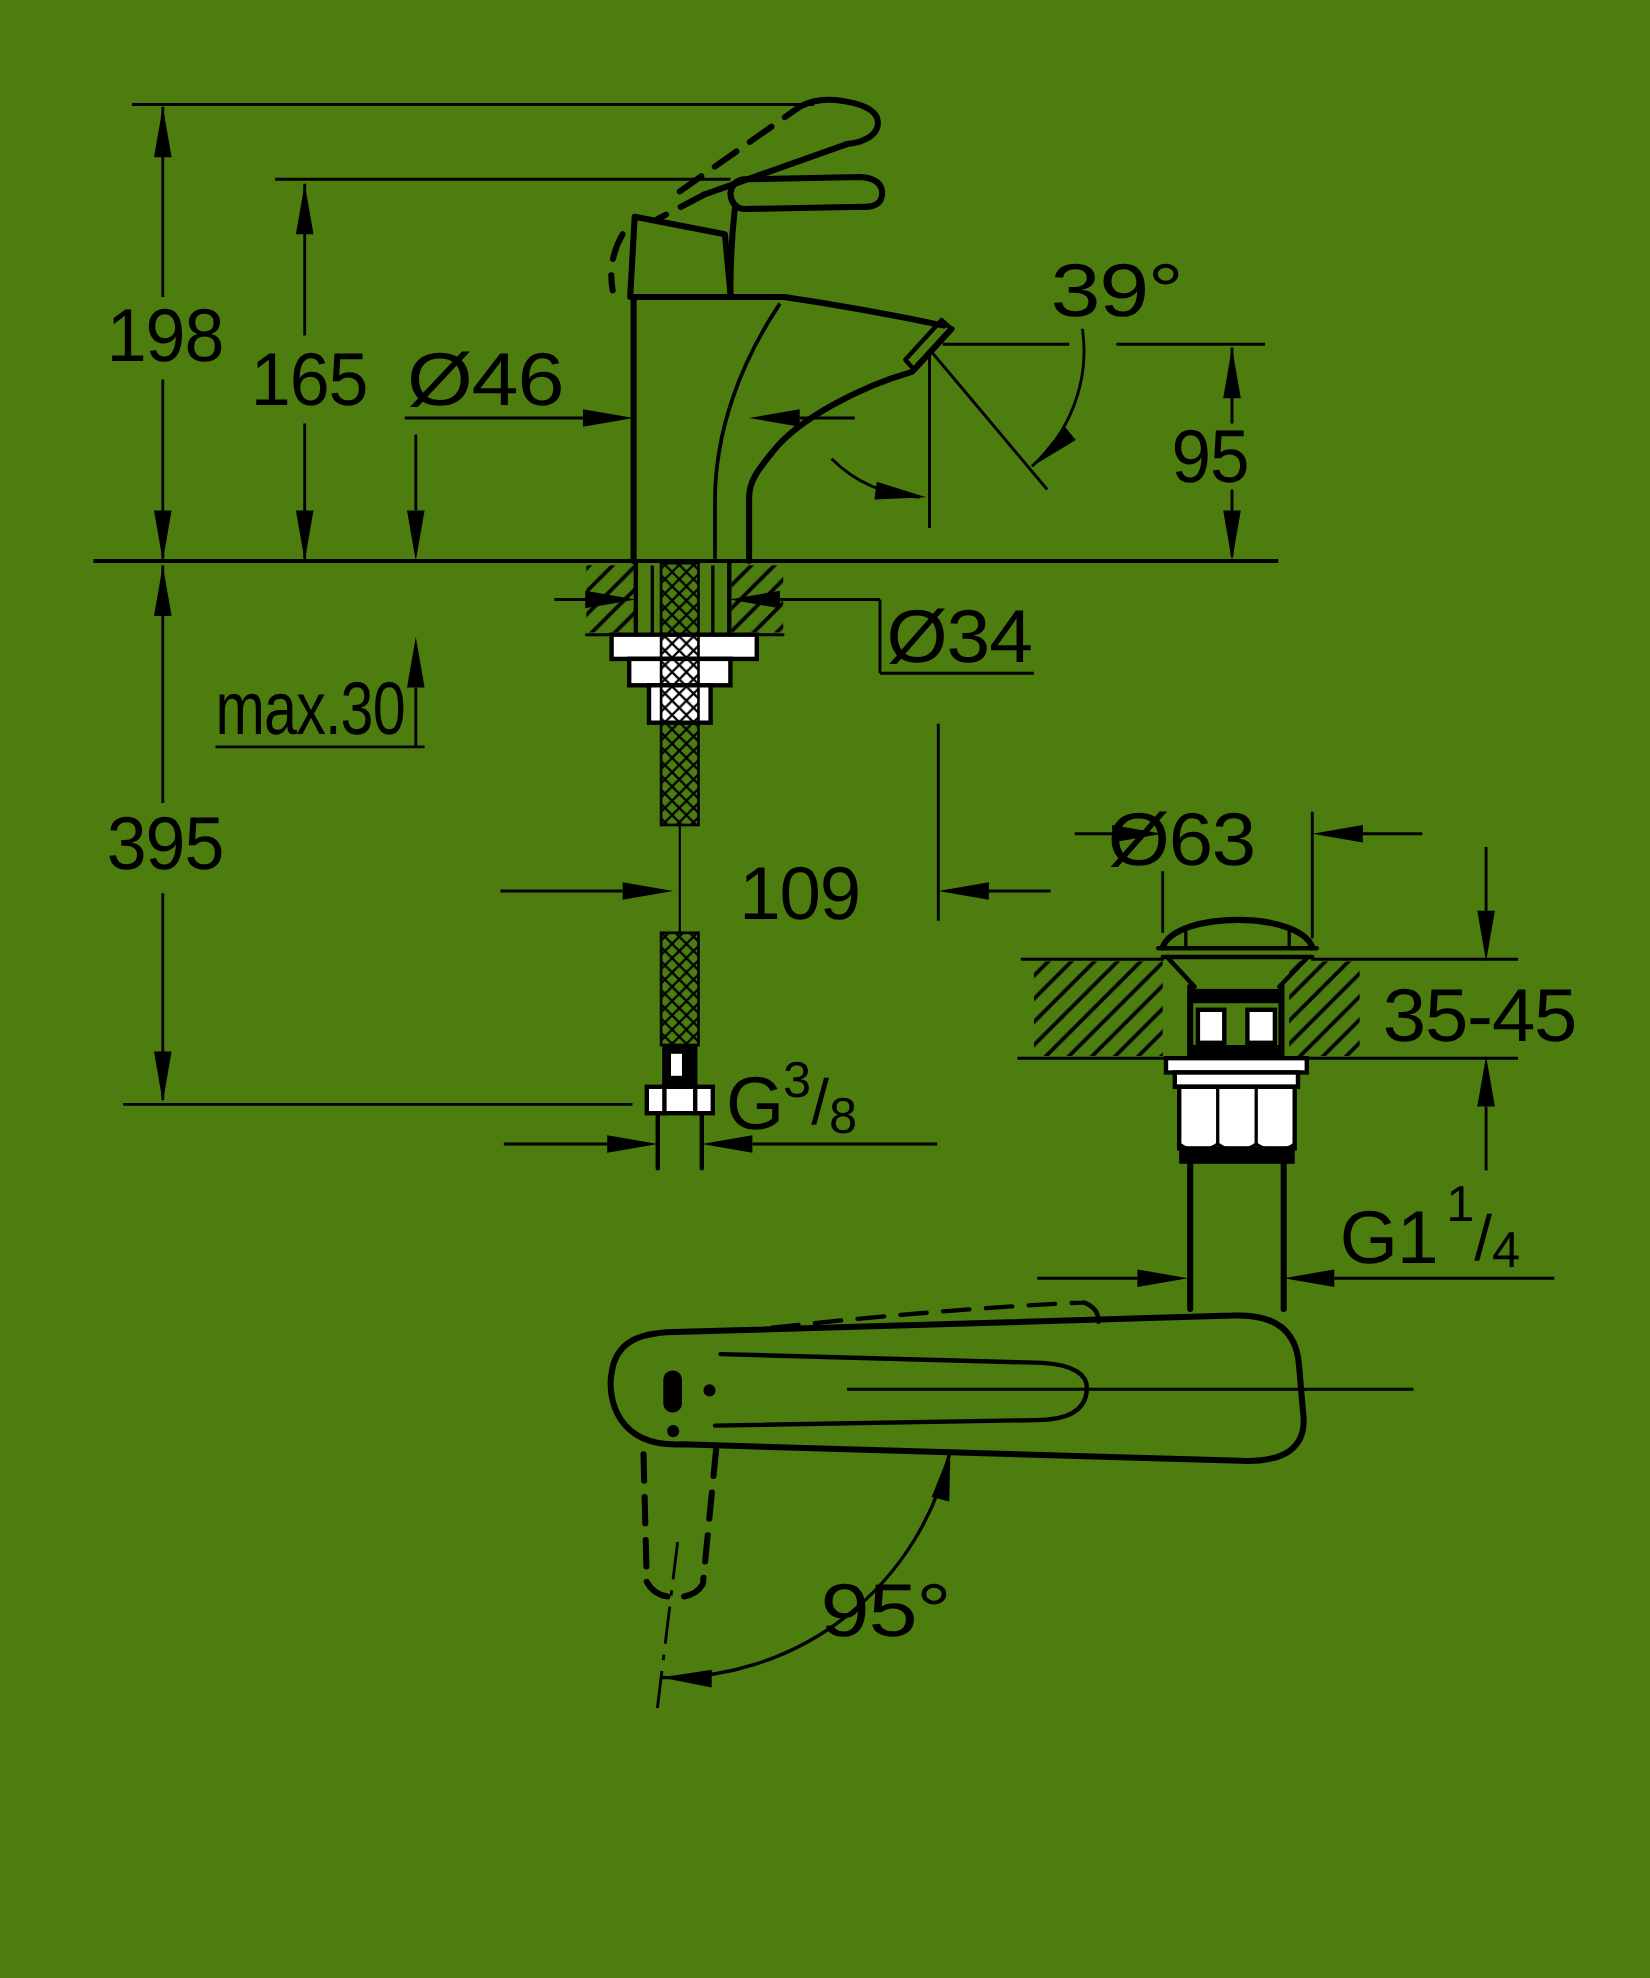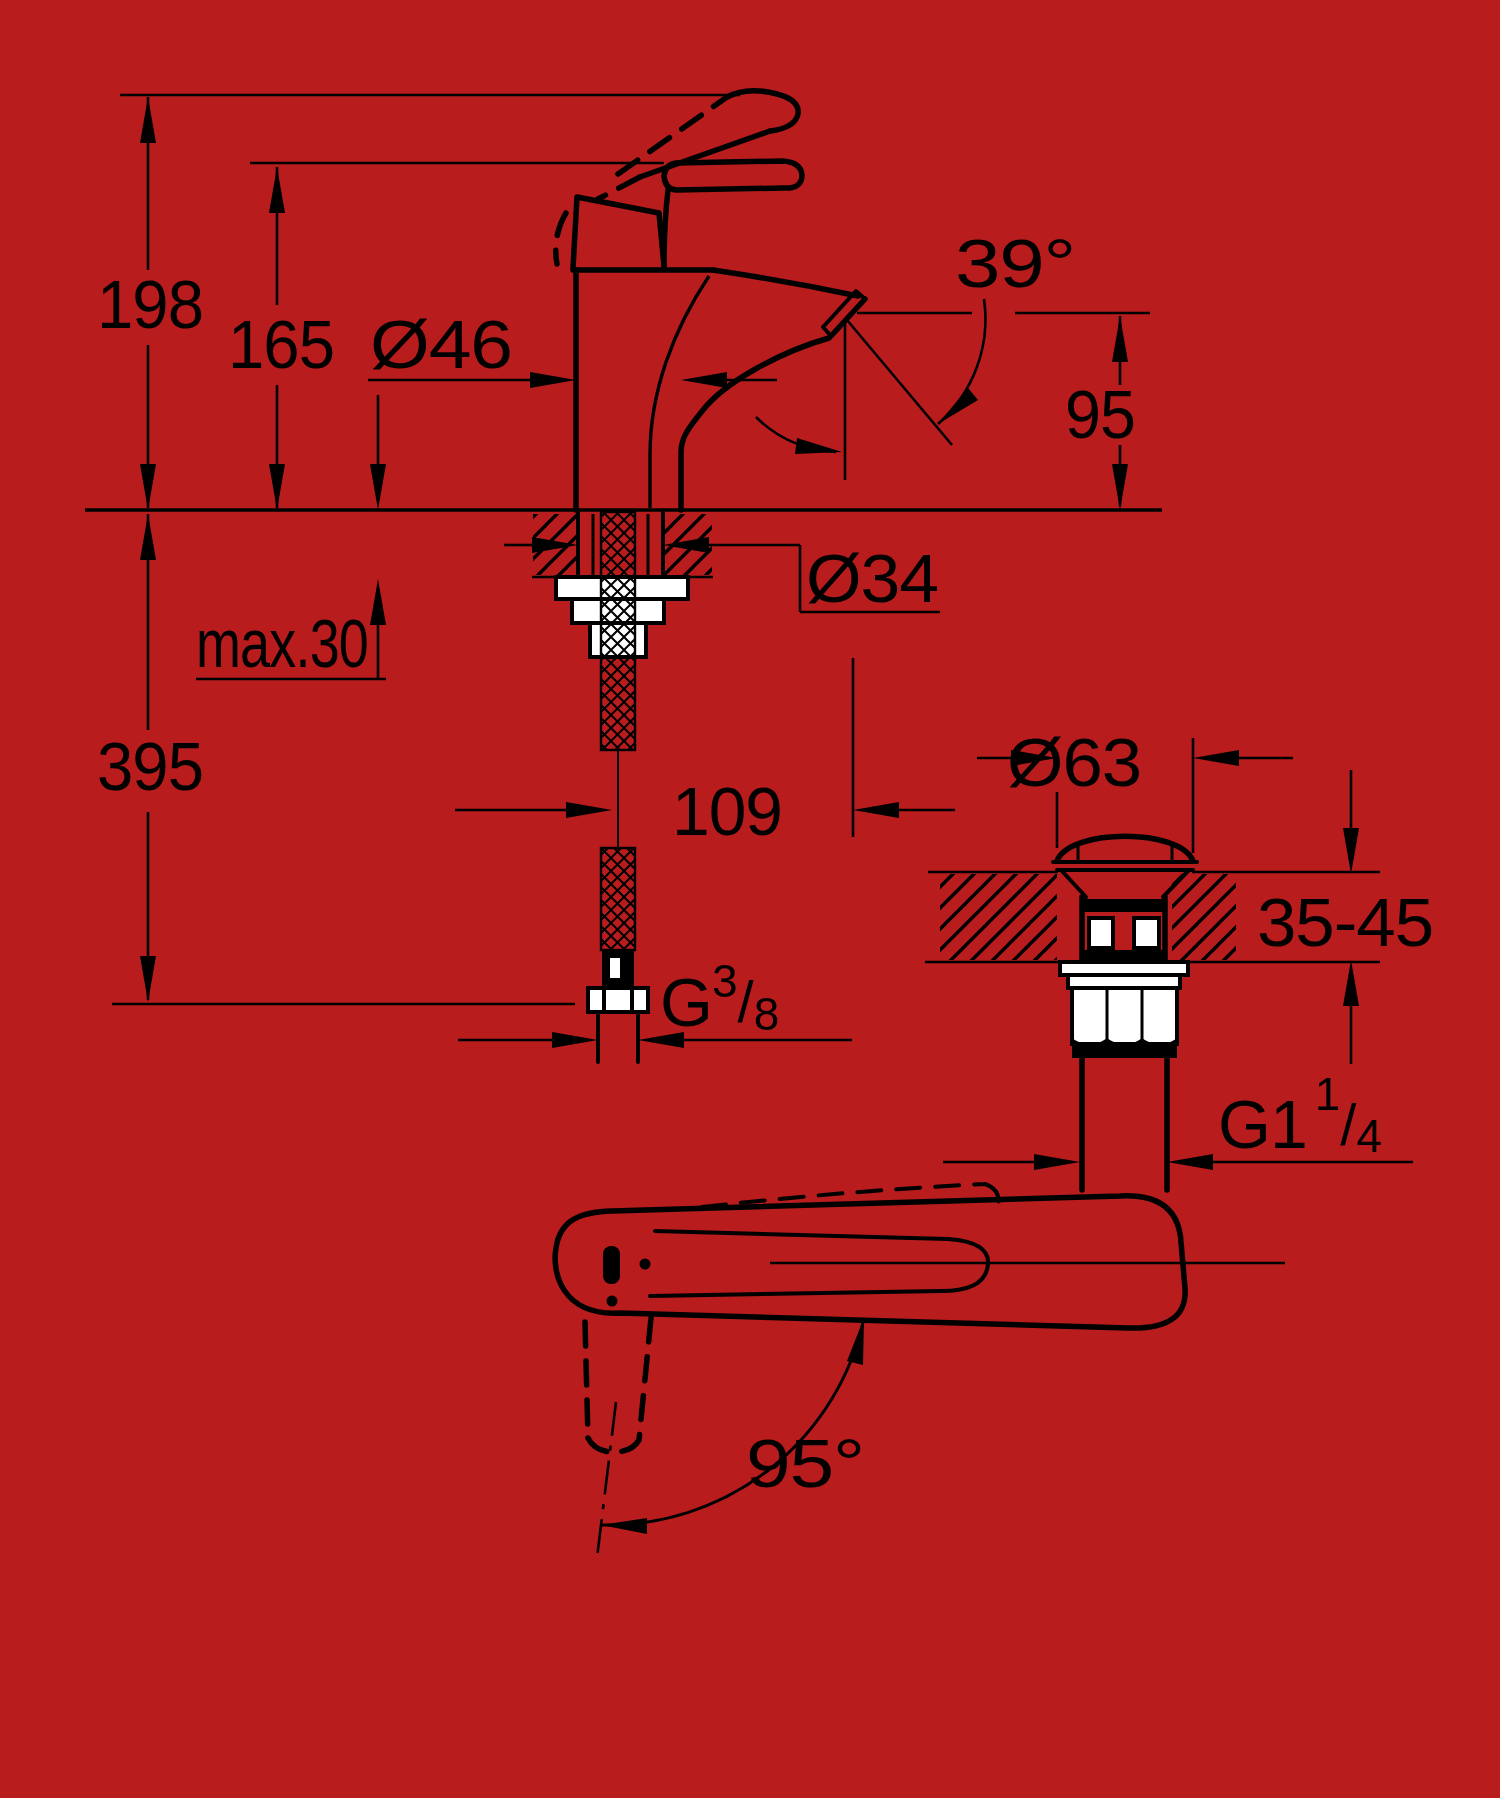--- a/index.html
+++ b/index.html
@@ -1,16 +1,16 @@
 <!DOCTYPE html>
 <html><head>
 <meta charset="utf-8">
 <style>
   html,body{margin:0;padding:0;background:#ffffff;}
-  .page{position:relative;width:1500px;height:1798px;background:#b91c1c;overflow:hidden;}
+  .page{position:relative;width:1500px;height:1798px;background:#4d7c0f;overflow:hidden;}
   svg{display:block;}
   text, tspan{font-family:"Liberation Sans",sans-serif;fill:#000;}
   .fs-main{font-size:68px;letter-spacing:-1px;}
   .fs-sup{font-size:46px;}
   .fs-slash{font-size:58px;}
   .s-heavy{stroke:#000;stroke-width:5.5;fill:none;stroke-linecap:round;stroke-linejoin:round;}
   .s-med{stroke:#000;stroke-width:4;fill:none;stroke-linecap:round;stroke-linejoin:round;}
   .s-thin{stroke:#000;stroke-width:2.6;fill:none;stroke-linecap:butt;}
   .s-dash{stroke-dasharray:24 15;}
   .s-dashdot{stroke-dasharray:34 10 5 10;}

